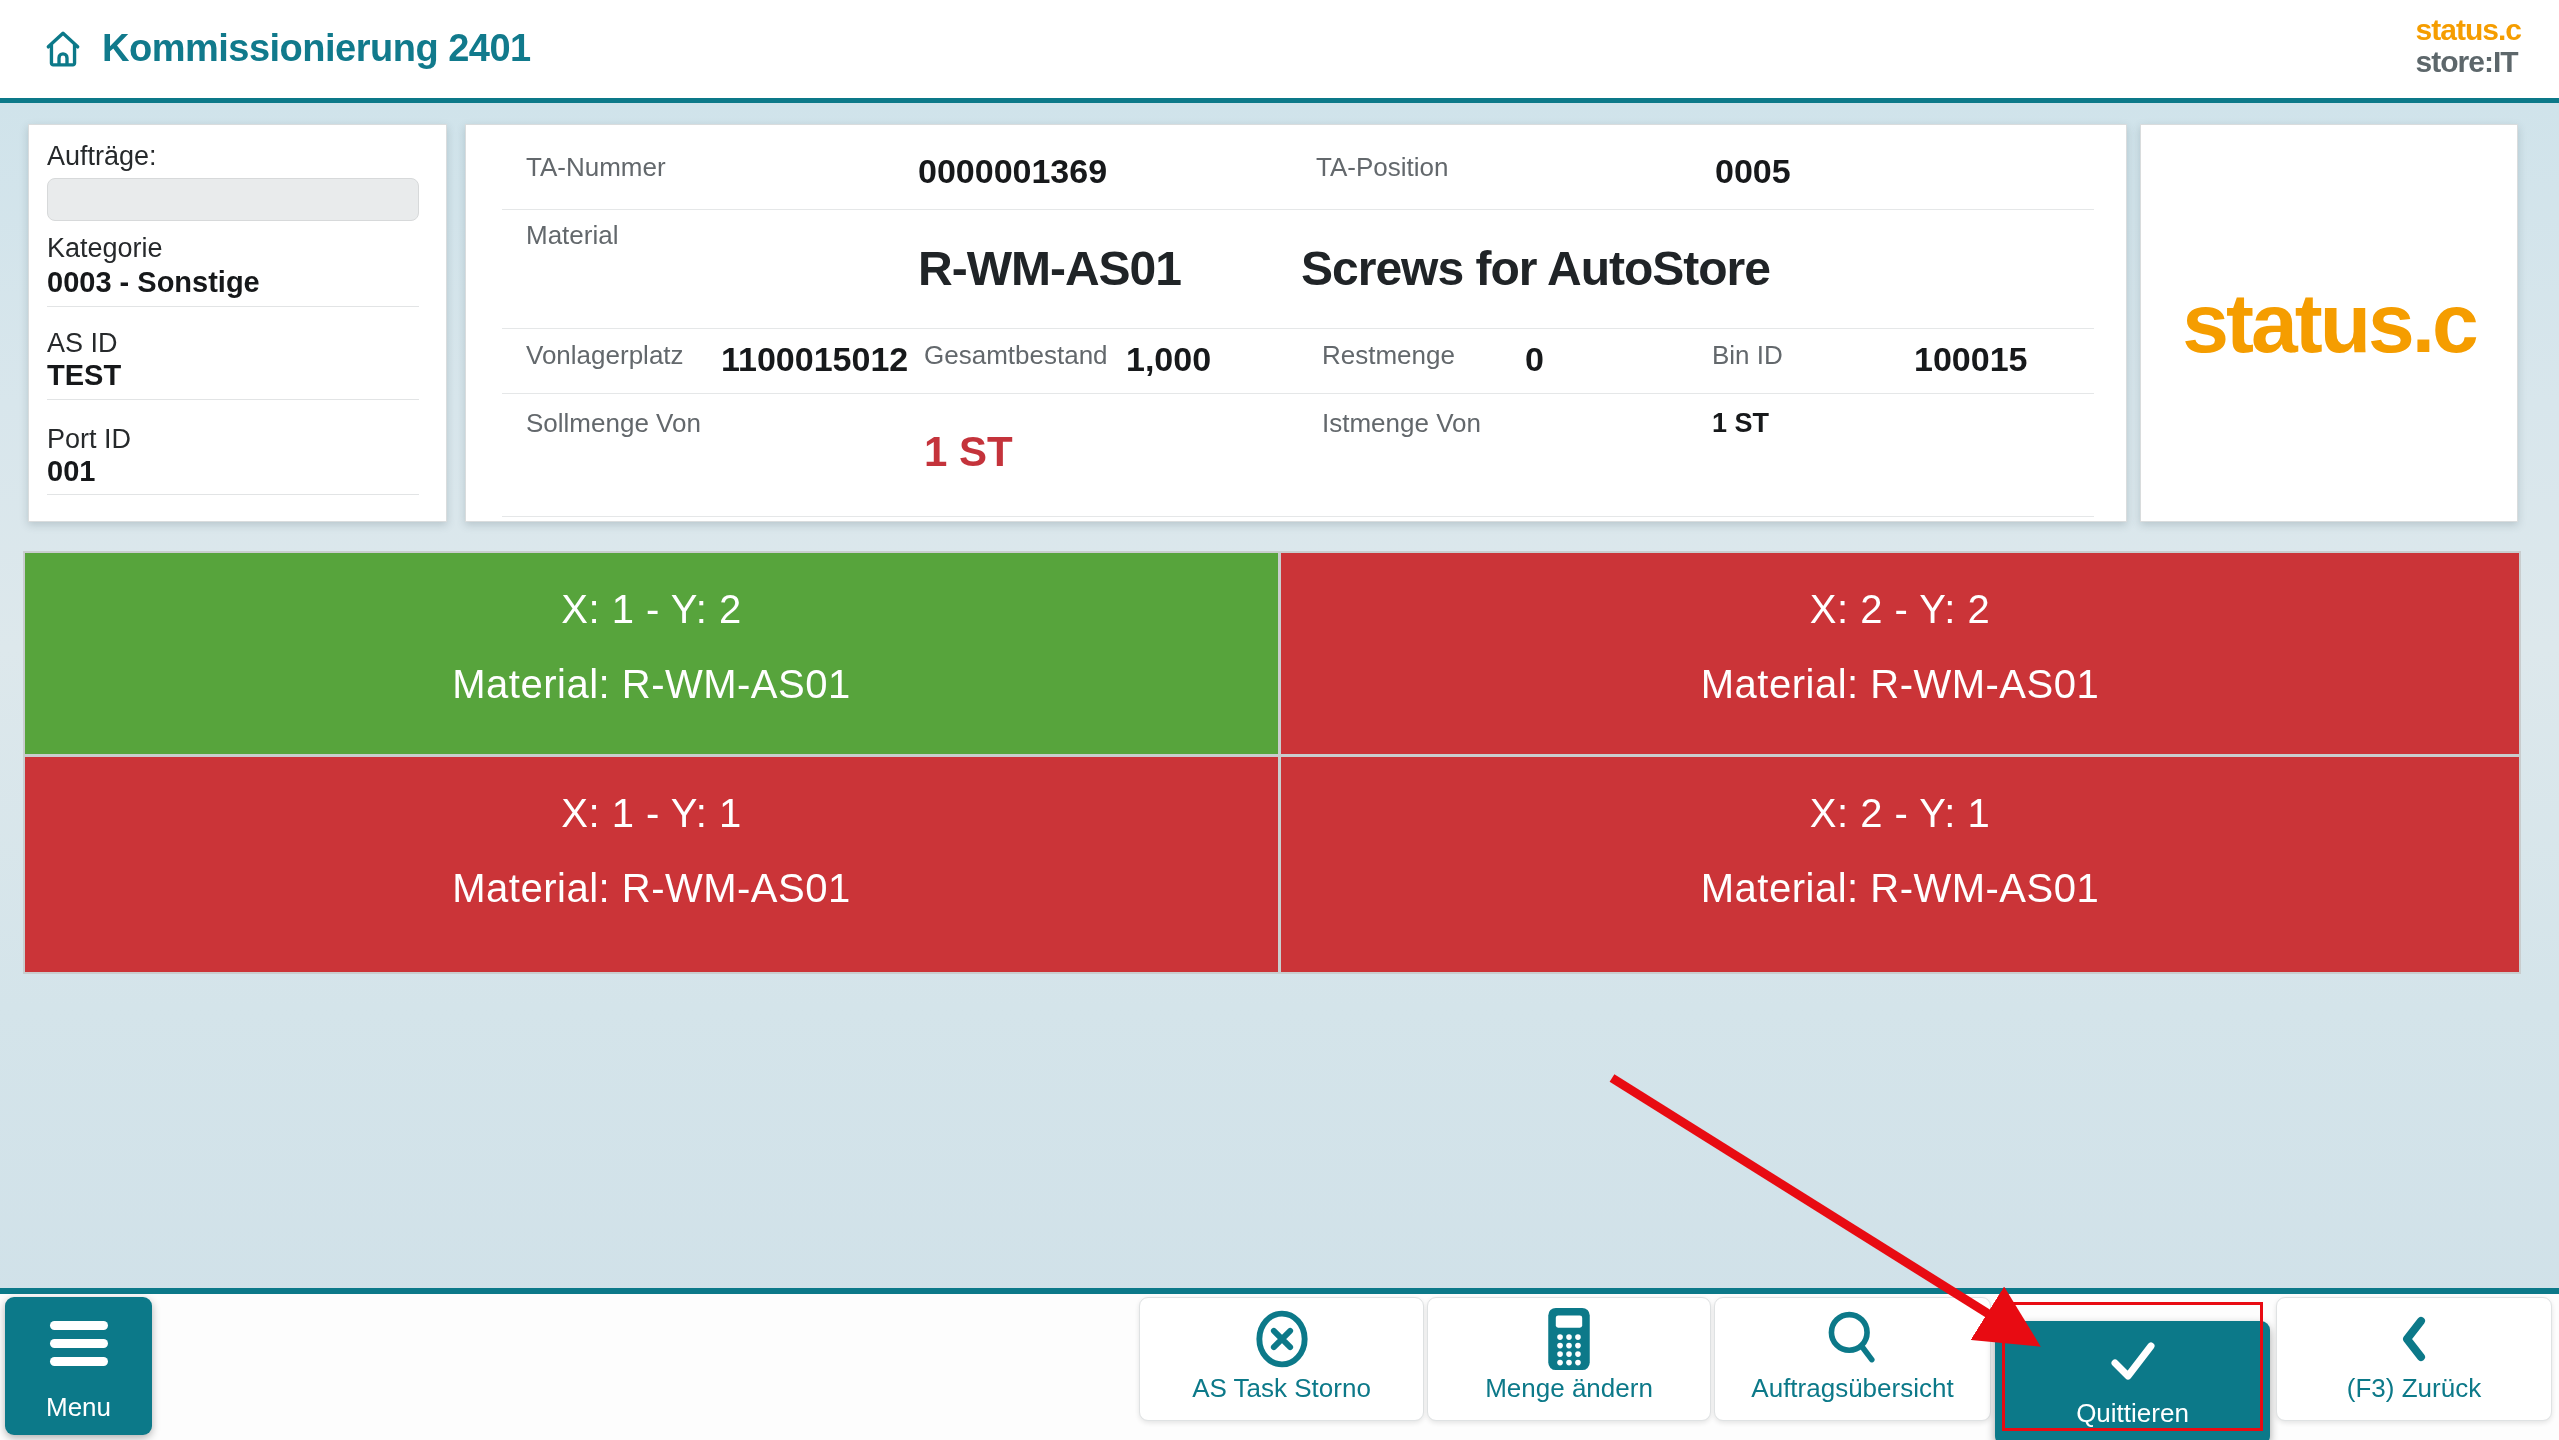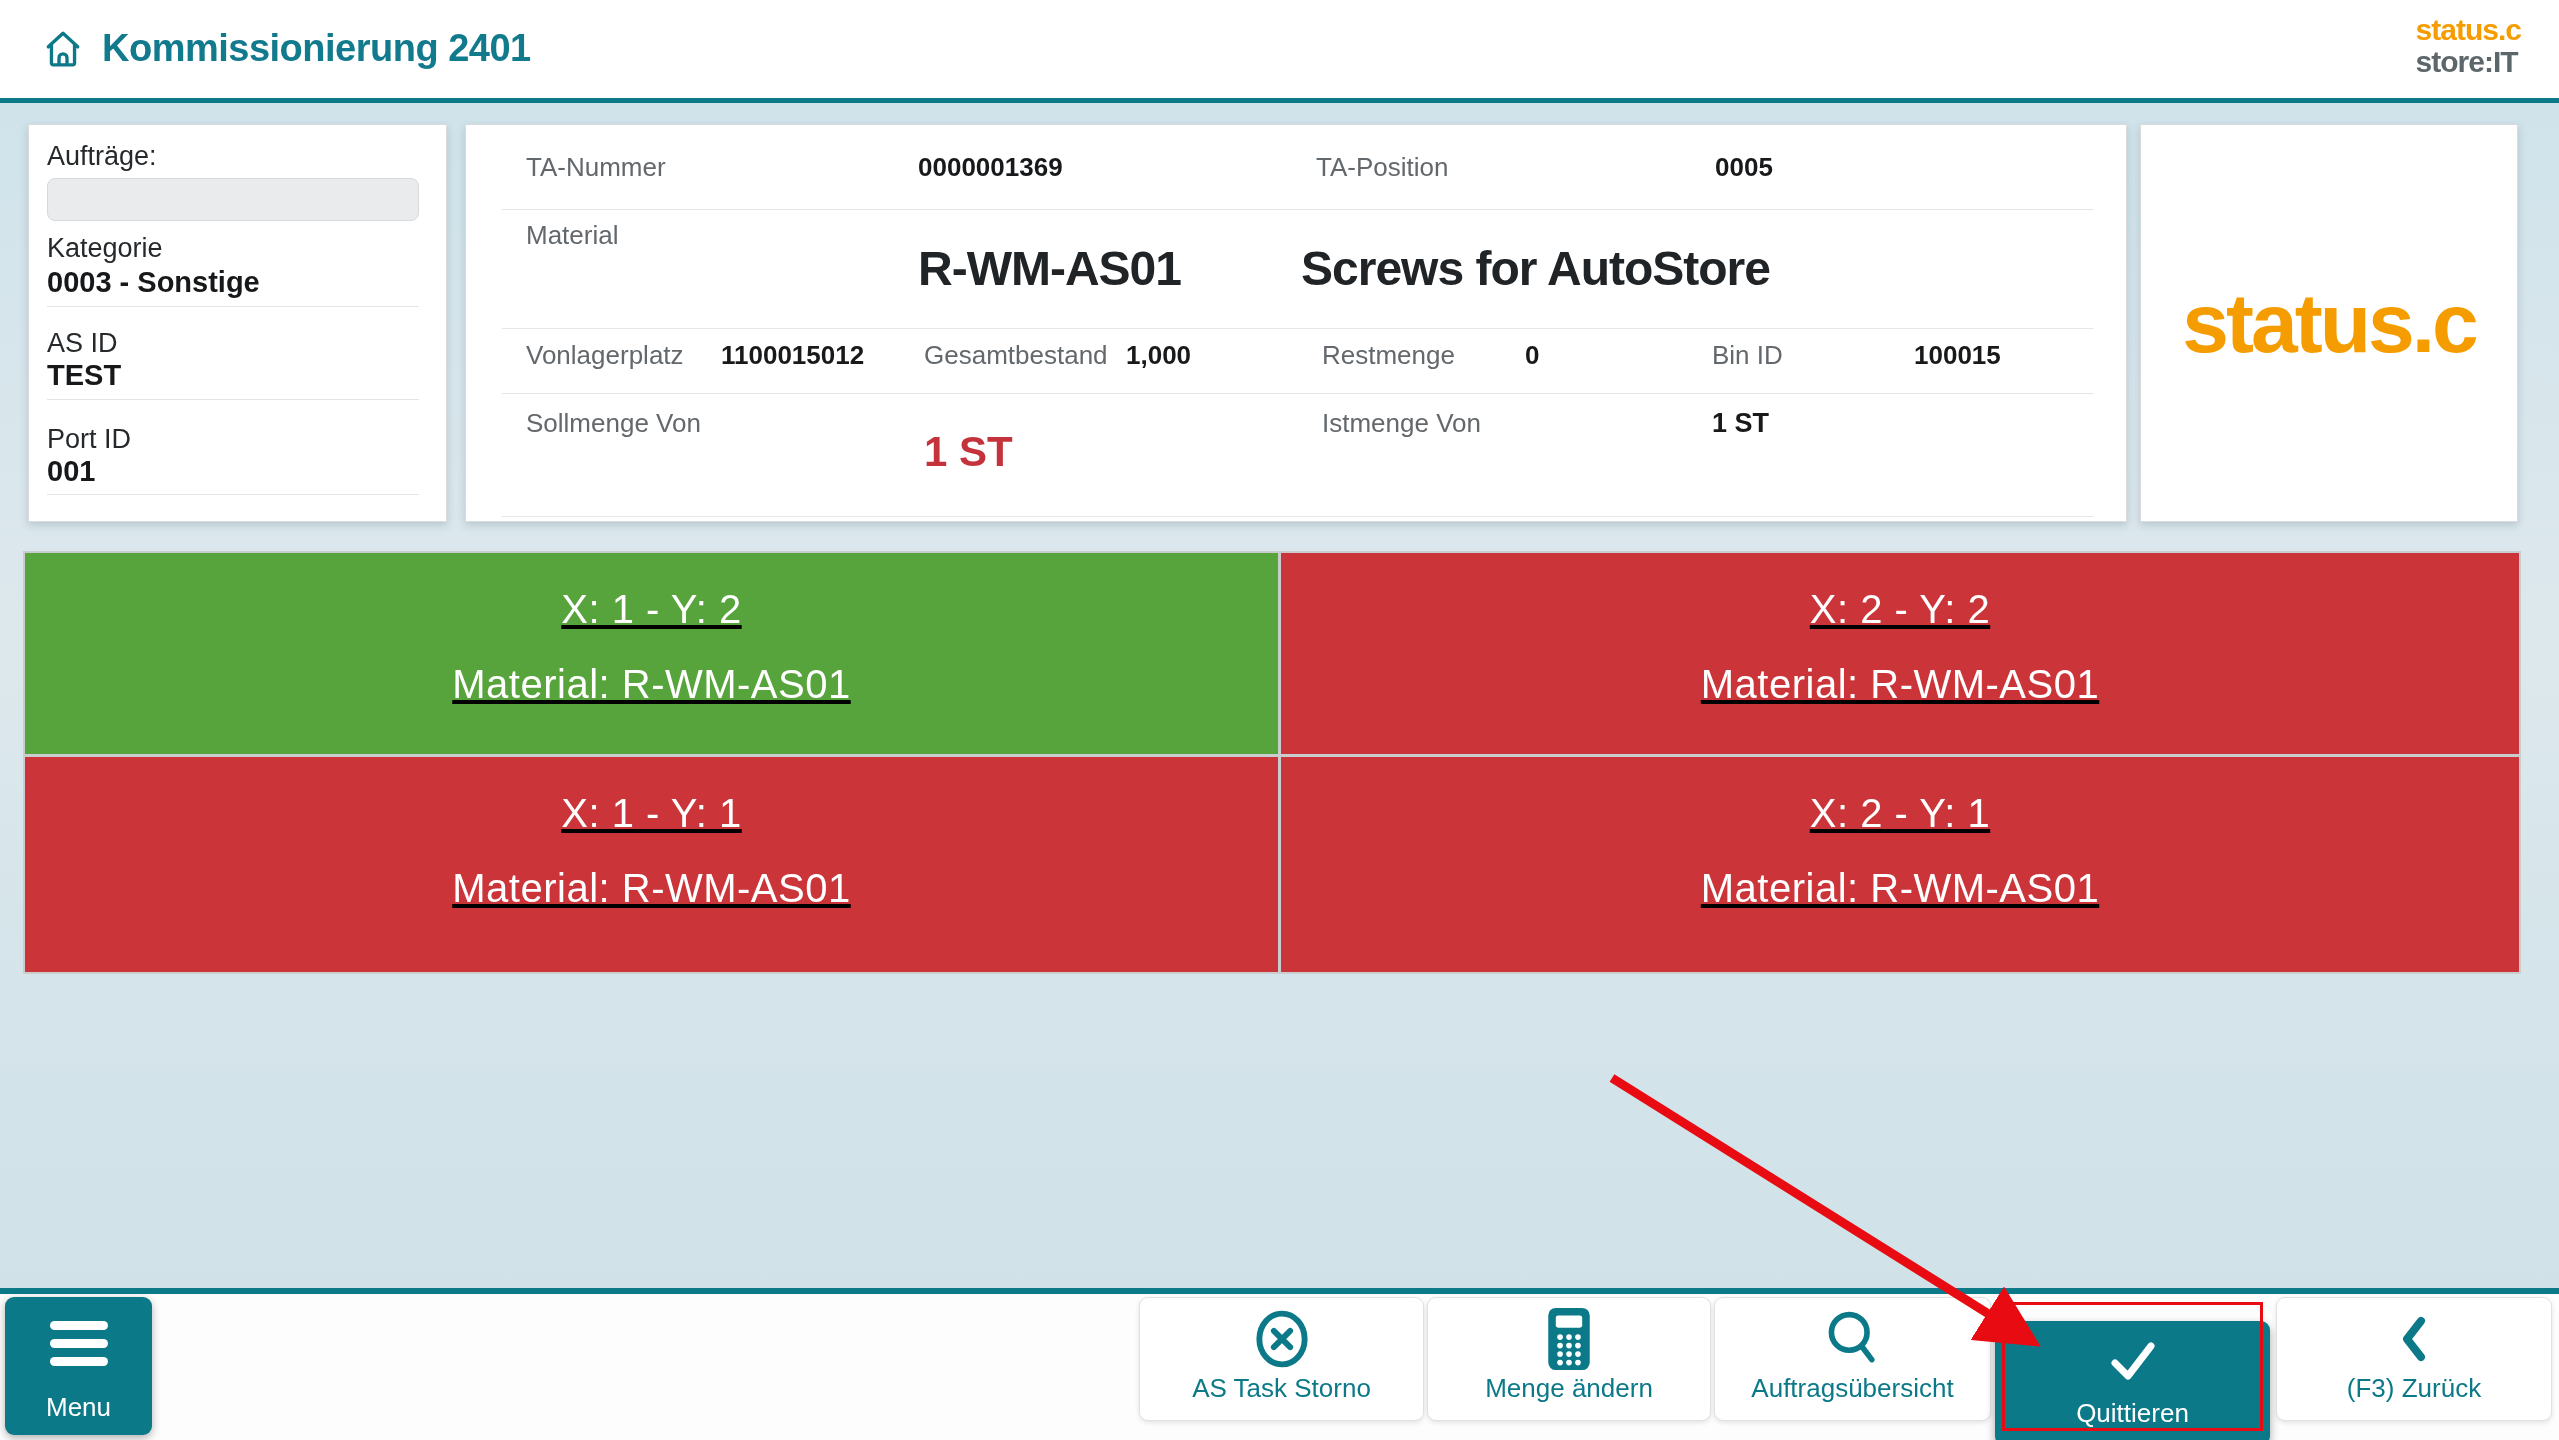--- a/index.html
+++ b/index.html
@@ -35,26 +35,26 @@
   .task-card{left:465px;top:124px;width:1662px;height:398px;padding-left:20px;}
   .brand-card{left:2140px;top:124px;width:378px;height:398px;display:flex;align-items:center;justify-content:center;overflow:hidden;}
   .brand-card .biglogo{font-size:84px;font-weight:800;color:var(--orange);letter-spacing:-3px;white-space:nowrap;}
   
   .orders-card .lbl{position:absolute;left:18px;font-size:27px;color:#26292b;}
   .orders-card .val{position:absolute;left:18px;font-size:29px;font-weight:700;color:#16181a;}
   .orders-input{position:absolute;left:18px;top:53px;width:372px;height:43px;background:#e9ebec;border:1px solid #d7d9da;border-radius:8px;font-size:26px;padding:0 12px;color:#222;}
   .orders-hr{position:absolute;left:18px;width:372px;height:1px;background:#e2e4e5;}
   
   .t-label{position:absolute;font-size:26px;color:var(--label-gray);white-space:nowrap;}
-  .t-value{position:absolute;font-size:26px;font-weight:700;color:#17191b;white-space:nowrap;}
+  .t-value{position:absolute;font-size:34px;font-weight:700;color:#17191b;white-space:nowrap;}
   .t-big{position:absolute;font-size:48px;font-weight:700;color:var(--ink);letter-spacing:-1px;white-space:nowrap;}
   .t-red{position:absolute;font-size:42px;font-weight:700;color:#c4333b;white-space:nowrap;}
   .t-hr{position:absolute;left:36px;width:1592px;height:1px;background:var(--hairline);}
   
-  .port-grid{position:absolute;left:23px;top:551px;width:2498px;height:423px;background:var(--grid-line);border:2px solid var(--grid-line);display:grid;grid-template-columns:1253px 1frm;grid-template-columns:1253px auto;grid-template-rows:201px auto;gap:3px;text-decoration:underline;}
+  .port-grid{position:absolute;left:23px;top:551px;width:2498px;height:423px;background:var(--grid-line);border:2px solid var(--grid-line);display:grid;grid-template-columns:1253px 1frm;grid-template-columns:1253px auto;grid-template-rows:201px auto;gap:3px;}
   .cell{display:flex;flex-direction:column;align-items:center;padding-top:34px;row-gap:30px;color:#ffffff;}
   .cell .c1,.cell .c2{font-size:40px;font-weight:400;letter-spacing:0.5px;}
   .cell.green{background:var(--green);}
   .cell.red{background:var(--red);}
   
   .bottombar{position:absolute;left:0;top:1288px;width:2559px;height:152px;background:#fdfdfd;border-top:6px solid var(--teal);}
   .menu-btn{position:absolute;left:5px;top:1297px;width:147px;height:138px;background:var(--teal);border-radius:9px;box-shadow:0 3px 8px rgba(0,0,0,0.3);cursor:pointer;}
   .menu-btn .bars{position:absolute;left:50%;top:24px;transform:translateX(-50%);display:flex;flex-direction:column;gap:9px;}
   .menu-btn .bar{width:58px;height:9px;border-radius:5px;background:#ffffff;}
   .menu-btn .mlabel{position:absolute;left:0;right:0;bottom:12px;text-align:center;color:#ffffff;font-size:26px;}

